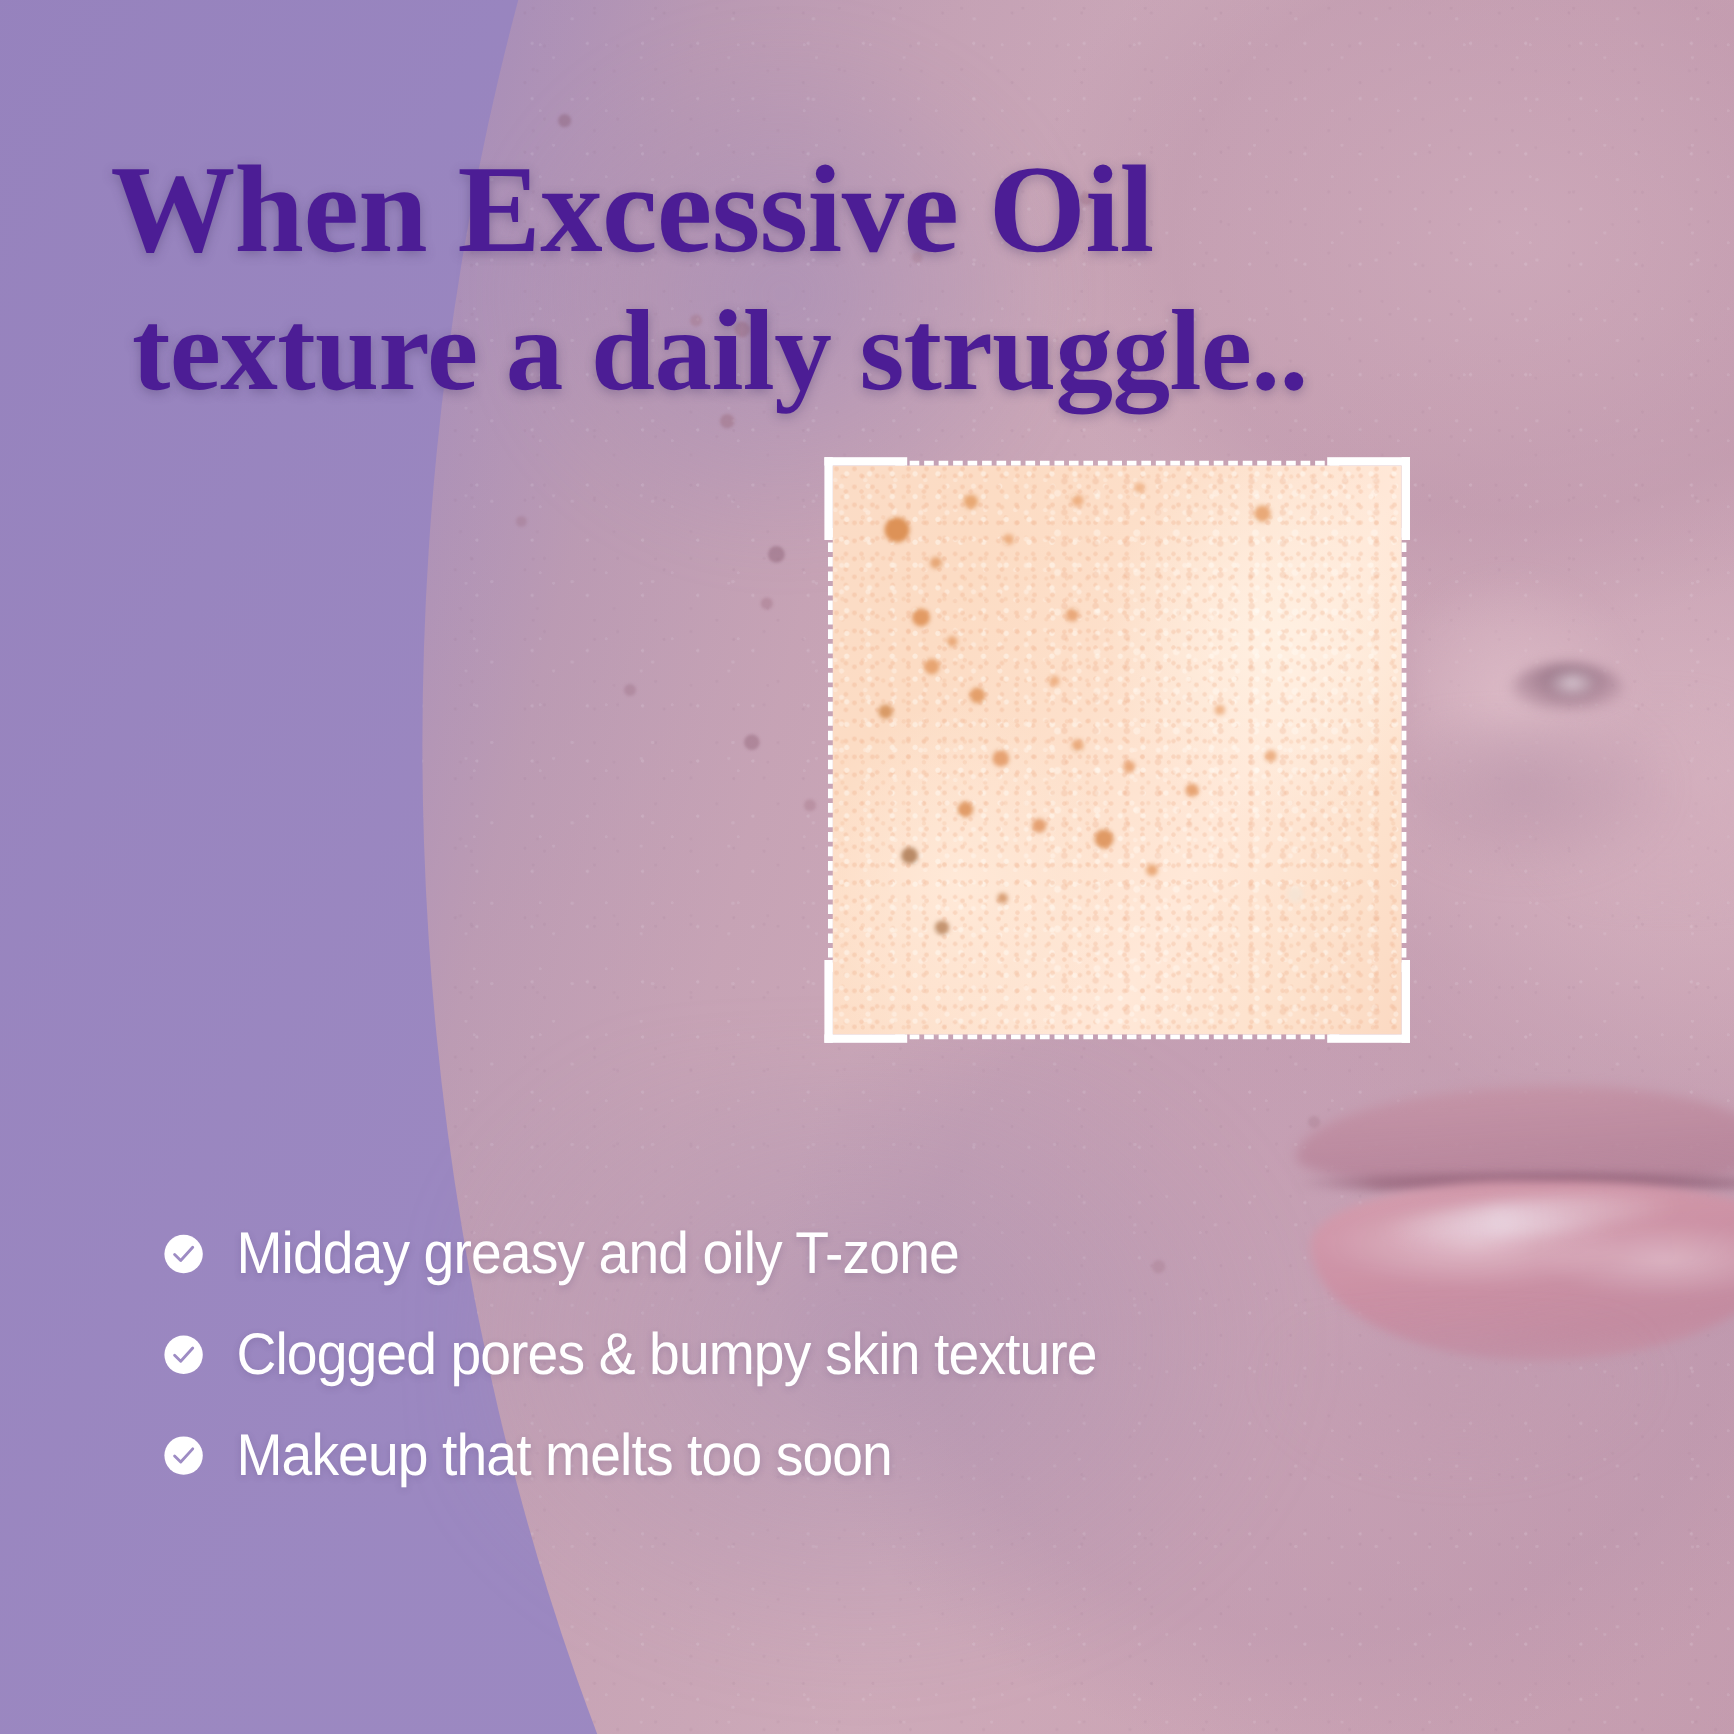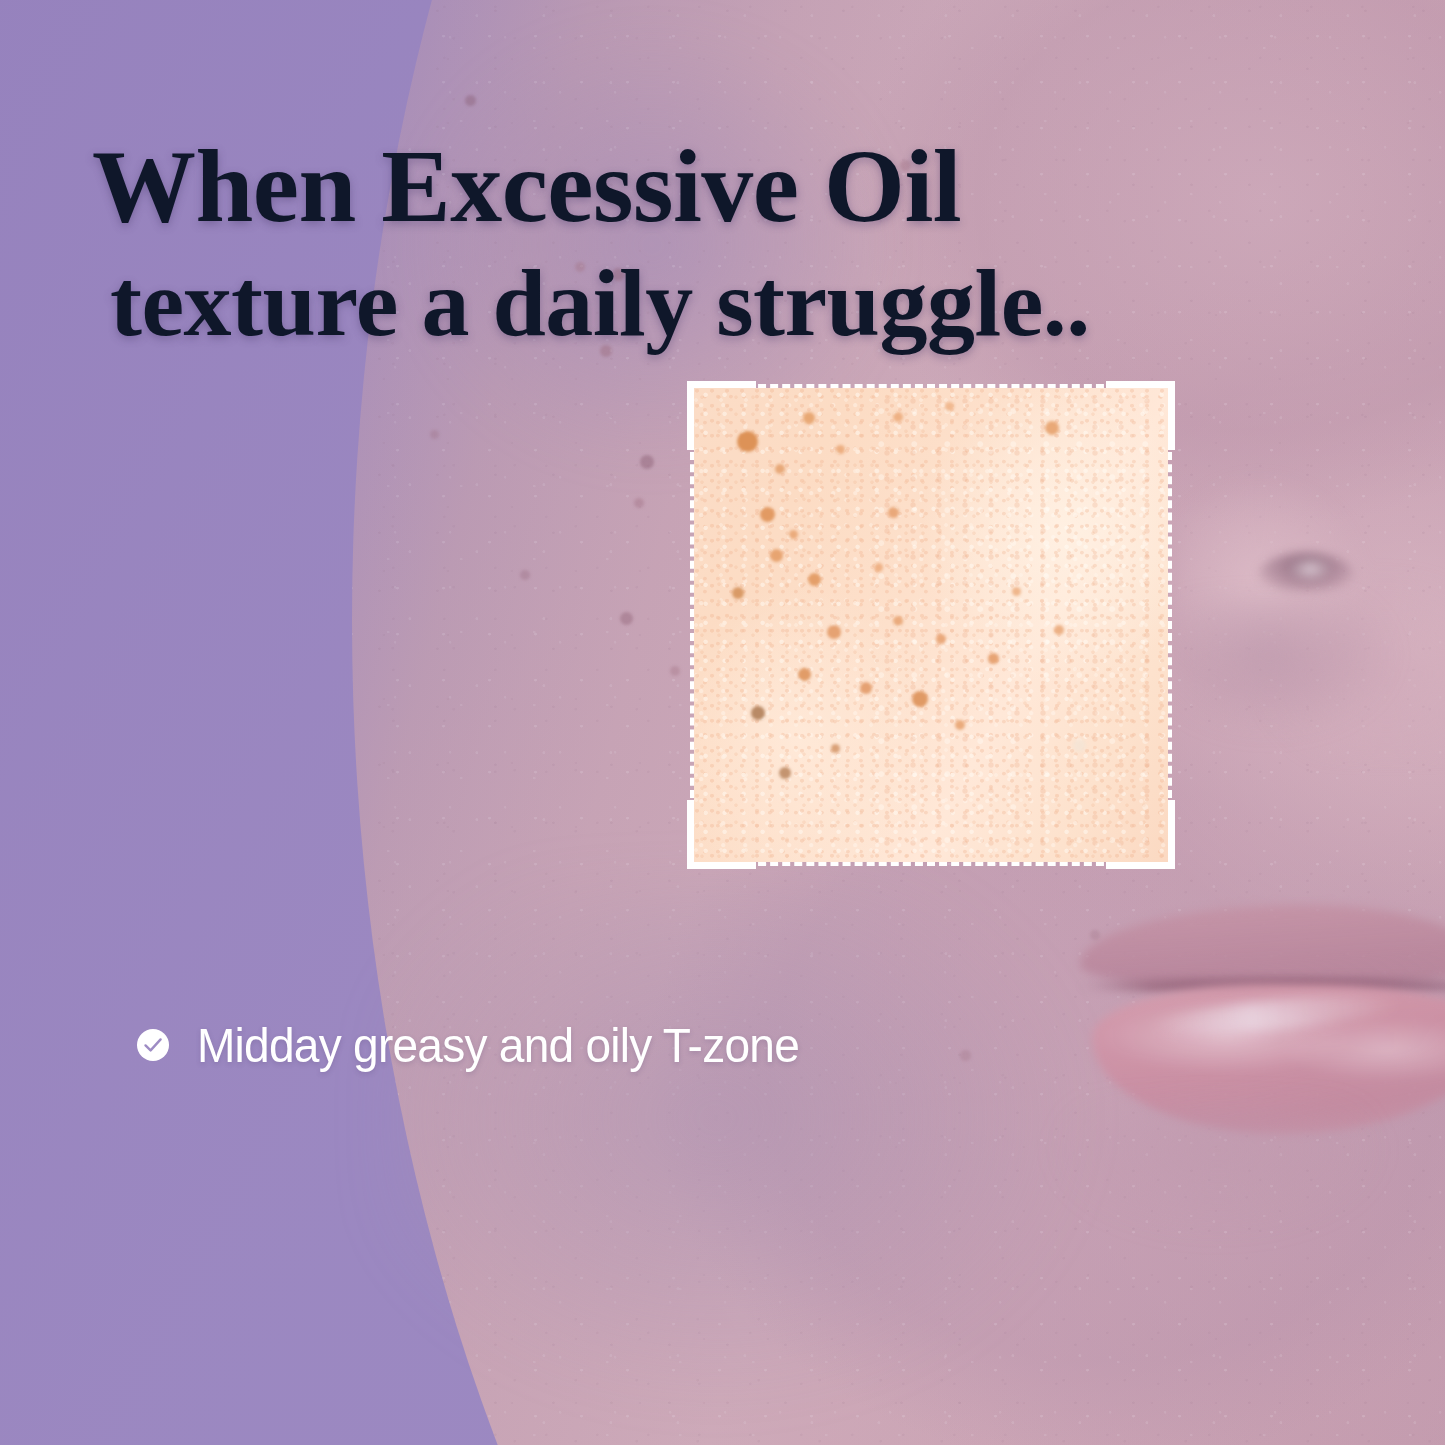--- a/index.html
+++ b/index.html
@@ -204,23 +204,23 @@
     position: absolute;
     inset: 0;
     background: linear-gradient(118deg, rgba(132,108,174,0.30) 0%, rgba(140,114,176,0.16) 40%, rgba(146,118,178,0.10) 100%);
     pointer-events: none;
   }
 
   
   .headline {
     position: absolute;
     left: 92px;
-    top: 111px;
+    top: 100px;
     width: 1180px;
-    color: #0f172a;
+    color: #4c1d95;
     font-family: "Liberation Serif", "DejaVu Serif", serif;
     text-shadow: 0 3px 9px rgba(72,54,104,0.38);
     pointer-events: none;
   }
   .headline-line1 {
     display: block;
     font-size: 104px;
     line-height: 1.04;
     letter-spacing: -0.5px;
     white-space: nowrap;
@@ -435,15 +435,29 @@
   </div>
 
   <ul id="pain-list" class="pain-list">
       <li class="pain-item">
         <svg class="check-icon" viewBox="0 0 34 34">
           <circle cx="17" cy="17" r="16" fill="#ffffff"></circle>
           <path d="M9.5 17.4 L14.6 22.4 L24.6 11.4" fill="none" stroke="#9e8cc4" stroke-width="2.4" stroke-linecap="round" stroke-linejoin="round"></path>
         </svg>
         <span class="pain-text">Midday greasy and oily T-zone</span>
       </li>
+      <li class="pain-item">
+        <svg class="check-icon" viewBox="0 0 34 34">
+          <circle cx="17" cy="17" r="16" fill="#ffffff"></circle>
+          <path d="M9.5 17.4 L14.6 22.4 L24.6 11.4" fill="none" stroke="#9e8cc4" stroke-width="2.4" stroke-linecap="round" stroke-linejoin="round"></path>
+        </svg>
+        <span class="pain-text">Clogged pores &amp; bumpy skin texture</span>
+      </li>
+      <li class="pain-item">
+        <svg class="check-icon" viewBox="0 0 34 34">
+          <circle cx="17" cy="17" r="16" fill="#ffffff"></circle>
+          <path d="M9.5 17.4 L14.6 22.4 L24.6 11.4" fill="none" stroke="#9e8cc4" stroke-width="2.4" stroke-linecap="round" stroke-linejoin="round"></path>
+        </svg>
+        <span class="pain-text">Makeup that melts too soon</span>
+      </li>
     </ul>
 
 </div>
 
 </body></html>

